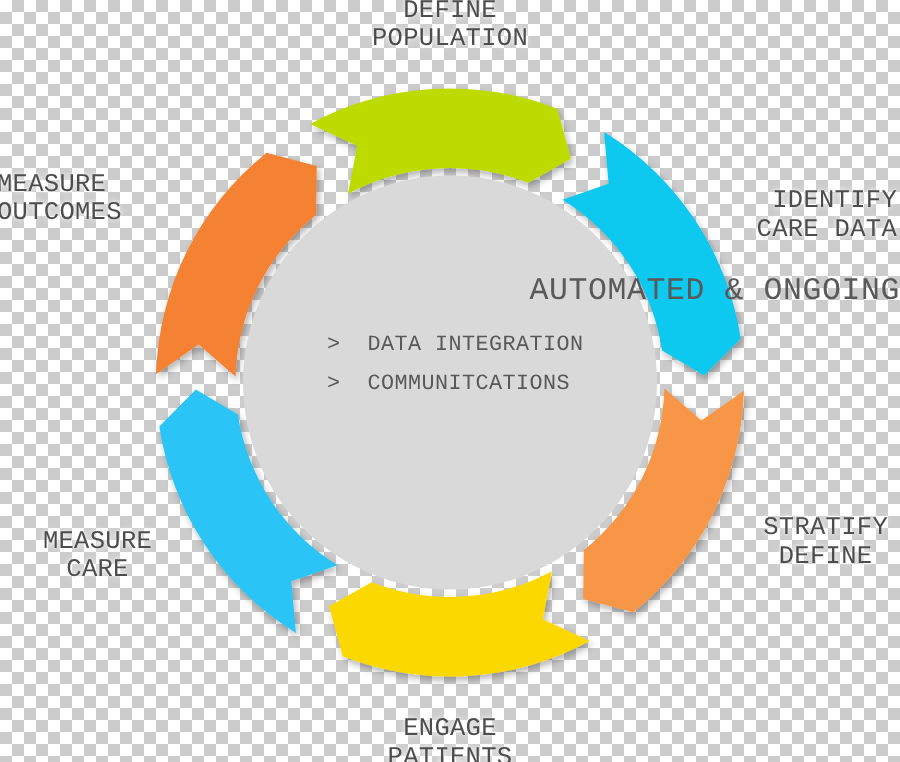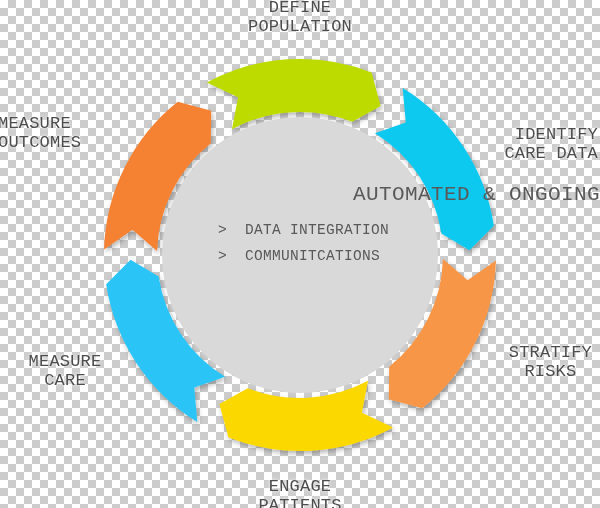--- a/index.html
+++ b/index.html
@@ -81,21 +81,21 @@
         <path d="M104.08 249.53A196 196 0 0 1 177.72 101.82L211.18 110.63L210.79 143.24A143 143 0 0 0 157.06 251.01L132.41 229.65Z" fill="#f58233"></path>
       </g>
     <circle id="hub" cx="300" cy="255" r="138" fill="#d9d9d9"></circle>
   </svg>
 
   <div class="olabel lbl-define">DEFINE
 POPULATION</div>
   <div class="olabel lbl-identify">IDENTIFY
 CARE DATA</div>
   <div class="olabel lbl-stratify">STRATIFY
-RISKS</div>
+DEFINE</div>
   <div class="olabel lbl-engage">ENGAGE
 PATIENTS</div>
   <div class="olabel lbl-manage">MEASURE
 CARE</div>
   <div class="olabel lbl-measure">MEASURE
 OUTCOMES</div>
 
   <div class="ctitle">AUTOMATED &amp; ONGOING</div>
   <div class="clist" id="center-list">
       <div class="row">&gt;  DATA INTEGRATION</div>

